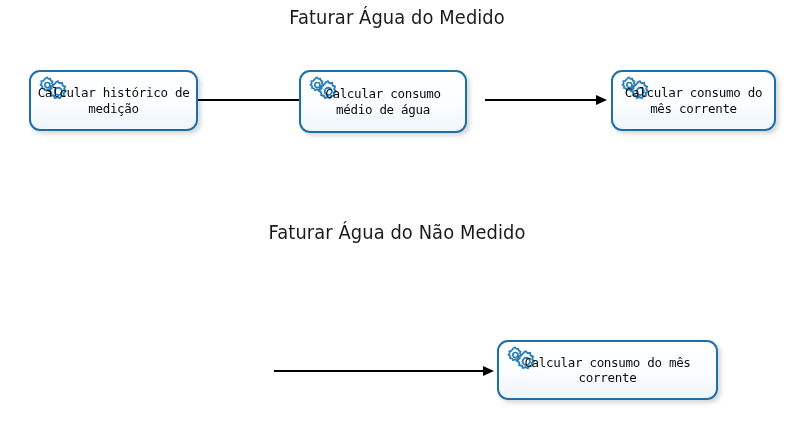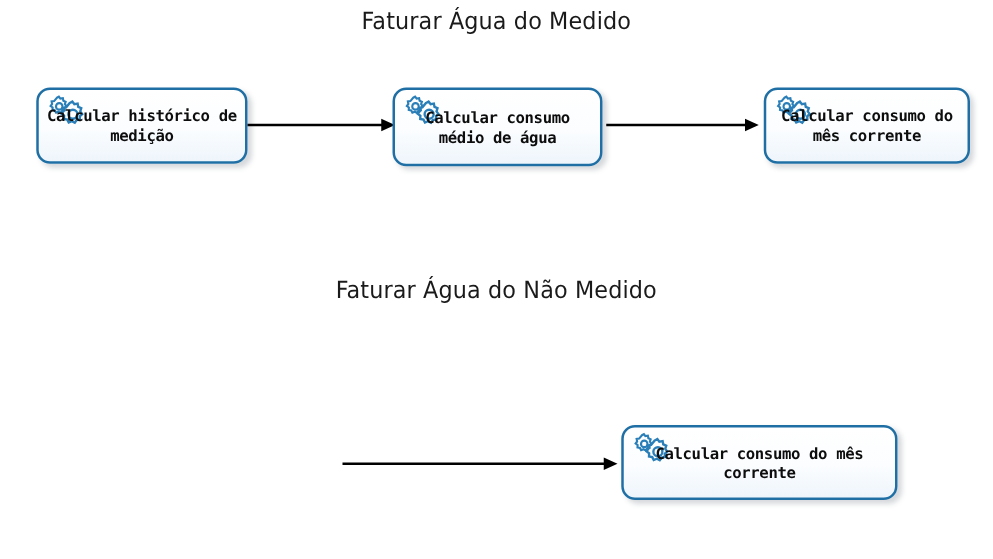--- a/index.html
+++ b/index.html
@@ -53,21 +53,21 @@
     background: linear-gradient(180deg, #ffffff 0%, #fbfdff 55%, #eef5fb 100%);
     box-shadow: 3px 3px 4px rgba(120,130,140,0.30);
     display: flex;
     align-items: center;
     justify-content: center;
   }
   .node-label {
     font-family: "DejaVu Sans Mono", "Liberation Mono", monospace;
     font-size: 12.5px;
     line-height: 15.5px;
-    font-weight: 700;
+    font-weight: 400;
     color: #0d0d0d;
     text-align: center;
     width: 100%;
     padding: 0 6px;
     box-sizing: border-box;
     letter-spacing: -0.3px;
     position: relative;
     z-index: 2;
   }
 
@@ -119,21 +119,21 @@
       </g>
     </svg>
     <div class="node-label">Calcular histórico de medição</div>
   </div>
 
   <div class="connector" style="left:198px; top:94px; width:120px; height:12px;">
     <div class="conn-line" style="left:0; top:5px; width:109px;"></div>
     <div class="conn-head" style="left:107px; top:0.5px;"></div>
   </div>
 
-  <div class="node" style="left:314px; top:70px; width:168px; height:63px;align-items:center;">
+  <div class="node" style="left:299px; top:70px; width:168px; height:63px;align-items:center;">
     <svg class="gear-icon" viewBox="0 0 34 28">
       <g fill="none" stroke="#2a7fb8" stroke-width="1.7">
         <path d="M9.5 3.2l1.6-.9 1.2 1.6 2-.3.4 2 1.8.8-.6 1.9 1.2 1.6-1.5 1.4.1 2-2 .3-1.1 1.7-1.8-.9-1.9.8-.9-1.8-2-.4.1-2-1.6-1.2 1.2-1.6-.4-2 2-.3z"></path>
         <circle cx="11.4" cy="10.1" r="2.6"></circle>
       </g>
       <g fill="none" stroke="#2a7fb8" stroke-width="1.9">
         <path d="M19.8 7.4l2.1-1.2 1.6 2.1 2.6-.4.5 2.6 2.4 1.1-.8 2.5 1.6 2.1-2 1.8.1 2.6-2.6.4-1.5 2.2-2.3-1.2-2.5 1-1.2-2.3-2.6-.5.1-2.6-2.1-1.6 1.6-2.1-.5-2.6 2.6-.4z"></path>
         <circle cx="22.3" cy="16.4" r="3.6"></circle>
       </g>
     </svg>

